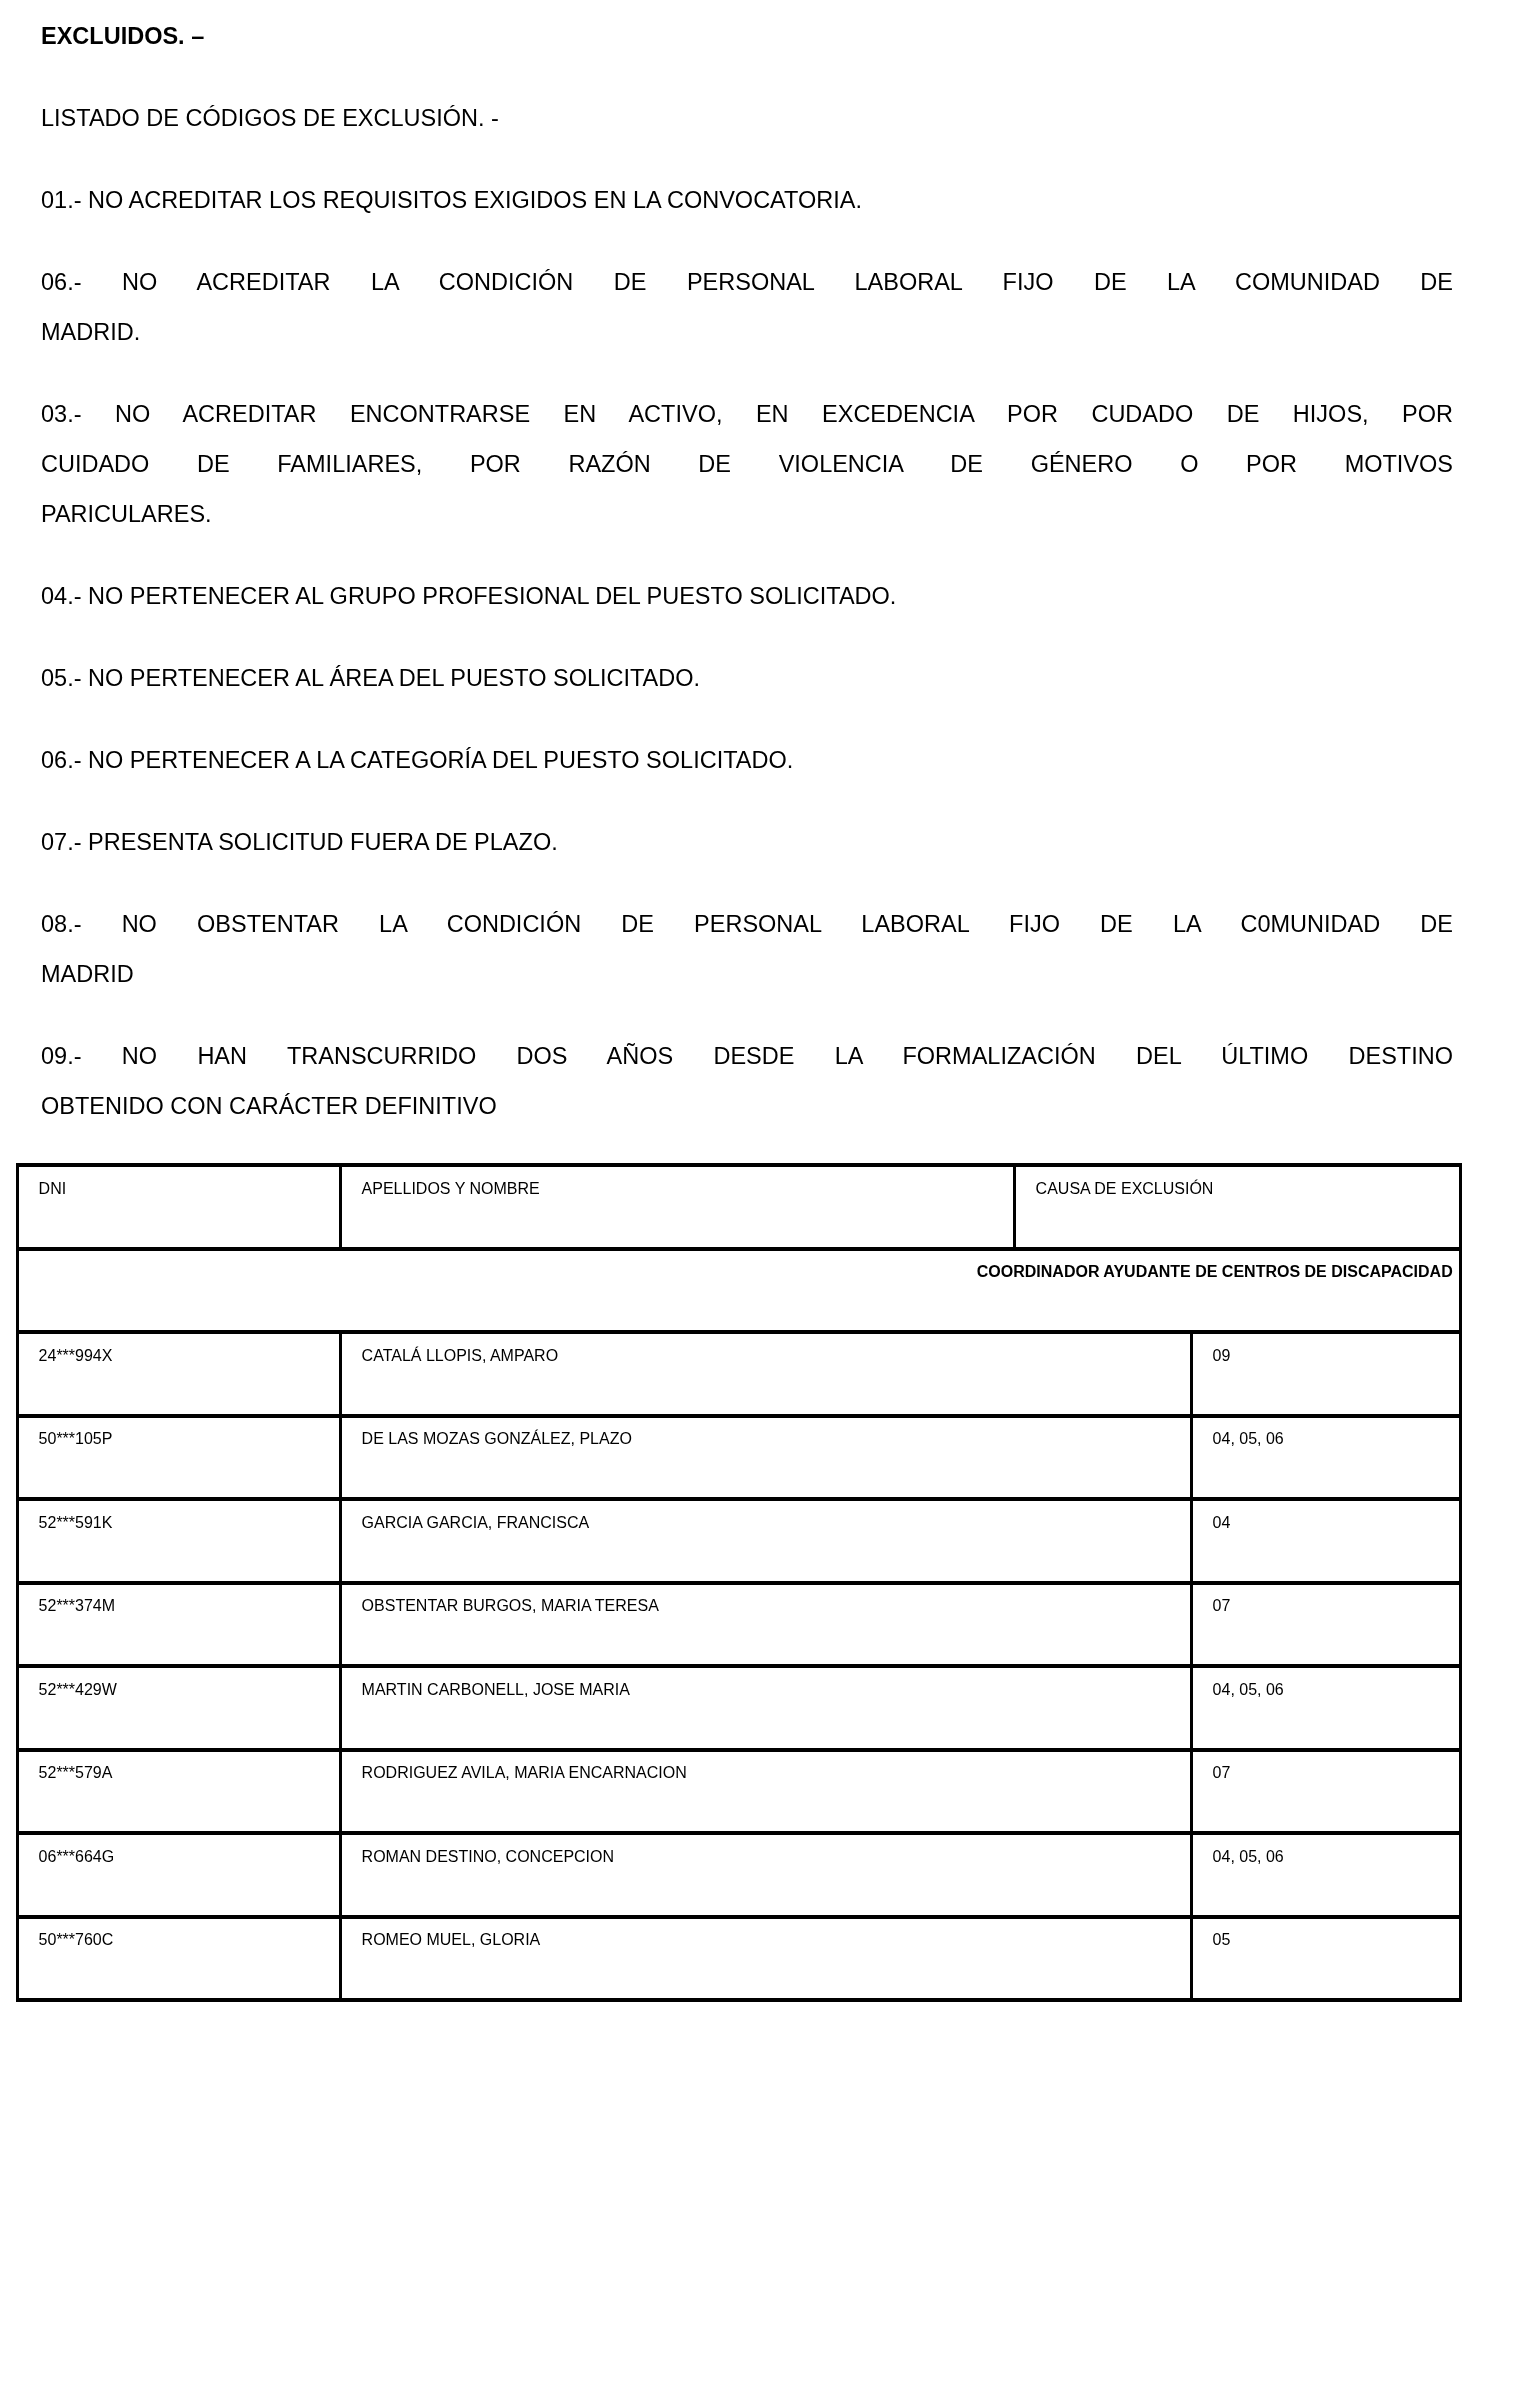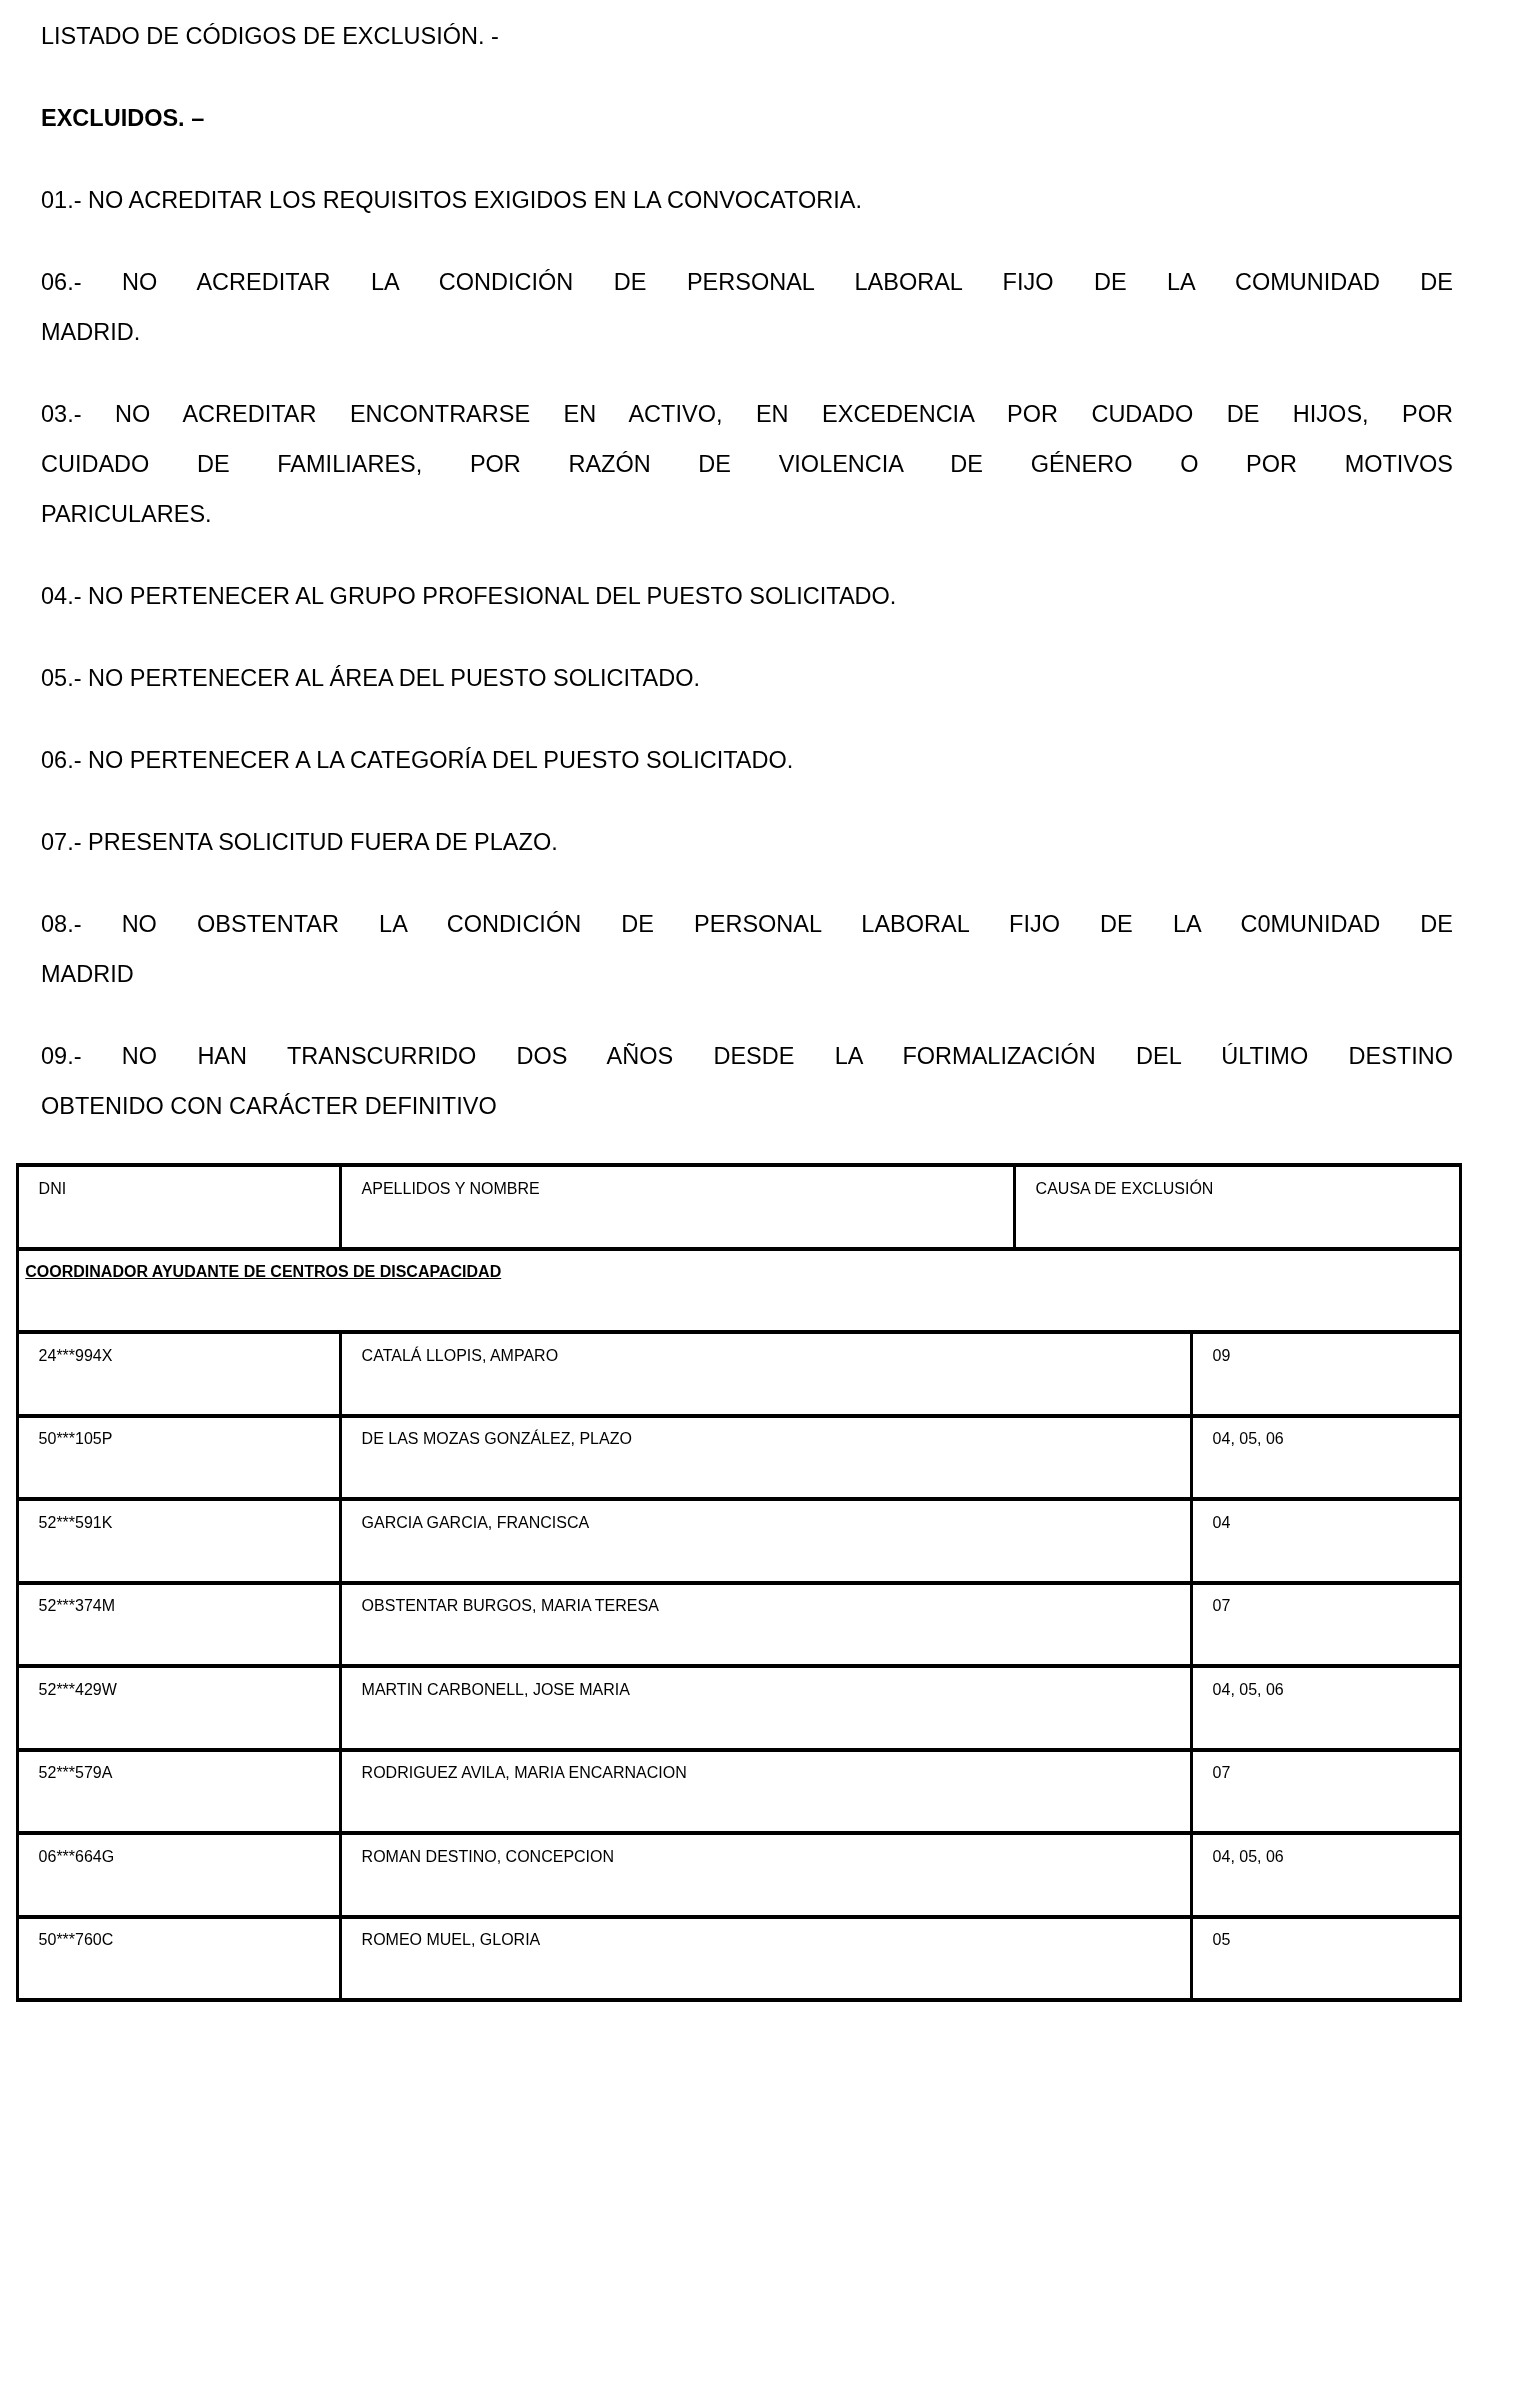--- a/index.html
+++ b/index.html
@@ -49,41 +49,40 @@
     vertical-align: top;
     font-size: 16px;
     font-weight: normal;
     text-align: left;
     padding: 12.5px 6.3px 0 19.6px;
     height: 67px;
     overflow: hidden;
     white-space: nowrap;
   }
   table.excl td.section {
-    text-align: left;
+    text-align: right;
     font-weight: bold;
     padding-left: 6.3px;
-    text-decoration: underline;
   }
   col.c1 { width: 323px; }
   col.c2 { width: 674px; }
   col.c3 { width: 177px; }
   col.c4 { width: 269px; }
 </style>
 </head>
 <body>
 
 <div class="page">
 
+  <div class="para doc-title">
+    <div class="line">EXCLUIDOS. –</div>
+  </div>
+
   <div class="para">
     <div class="line">LISTADO DE CÓDIGOS DE EXCLUSIÓN. -</div>
-  </div>
-
-  <div class="para doc-title">
-    <div class="line">EXCLUIDOS. –</div>
   </div>
 
   <div class="para">
     <div class="line">01.- NO ACREDITAR LOS REQUISITOS EXIGIDOS EN LA CONVOCATORIA.</div>
   </div>
 
   <div class="para">
     <div class="line just">06.- NO ACREDITAR LA CONDICIÓN DE PERSONAL LABORAL FIJO DE LA COMUNIDAD DE</div>
     <div class="line">MADRID.</div>
   </div>

